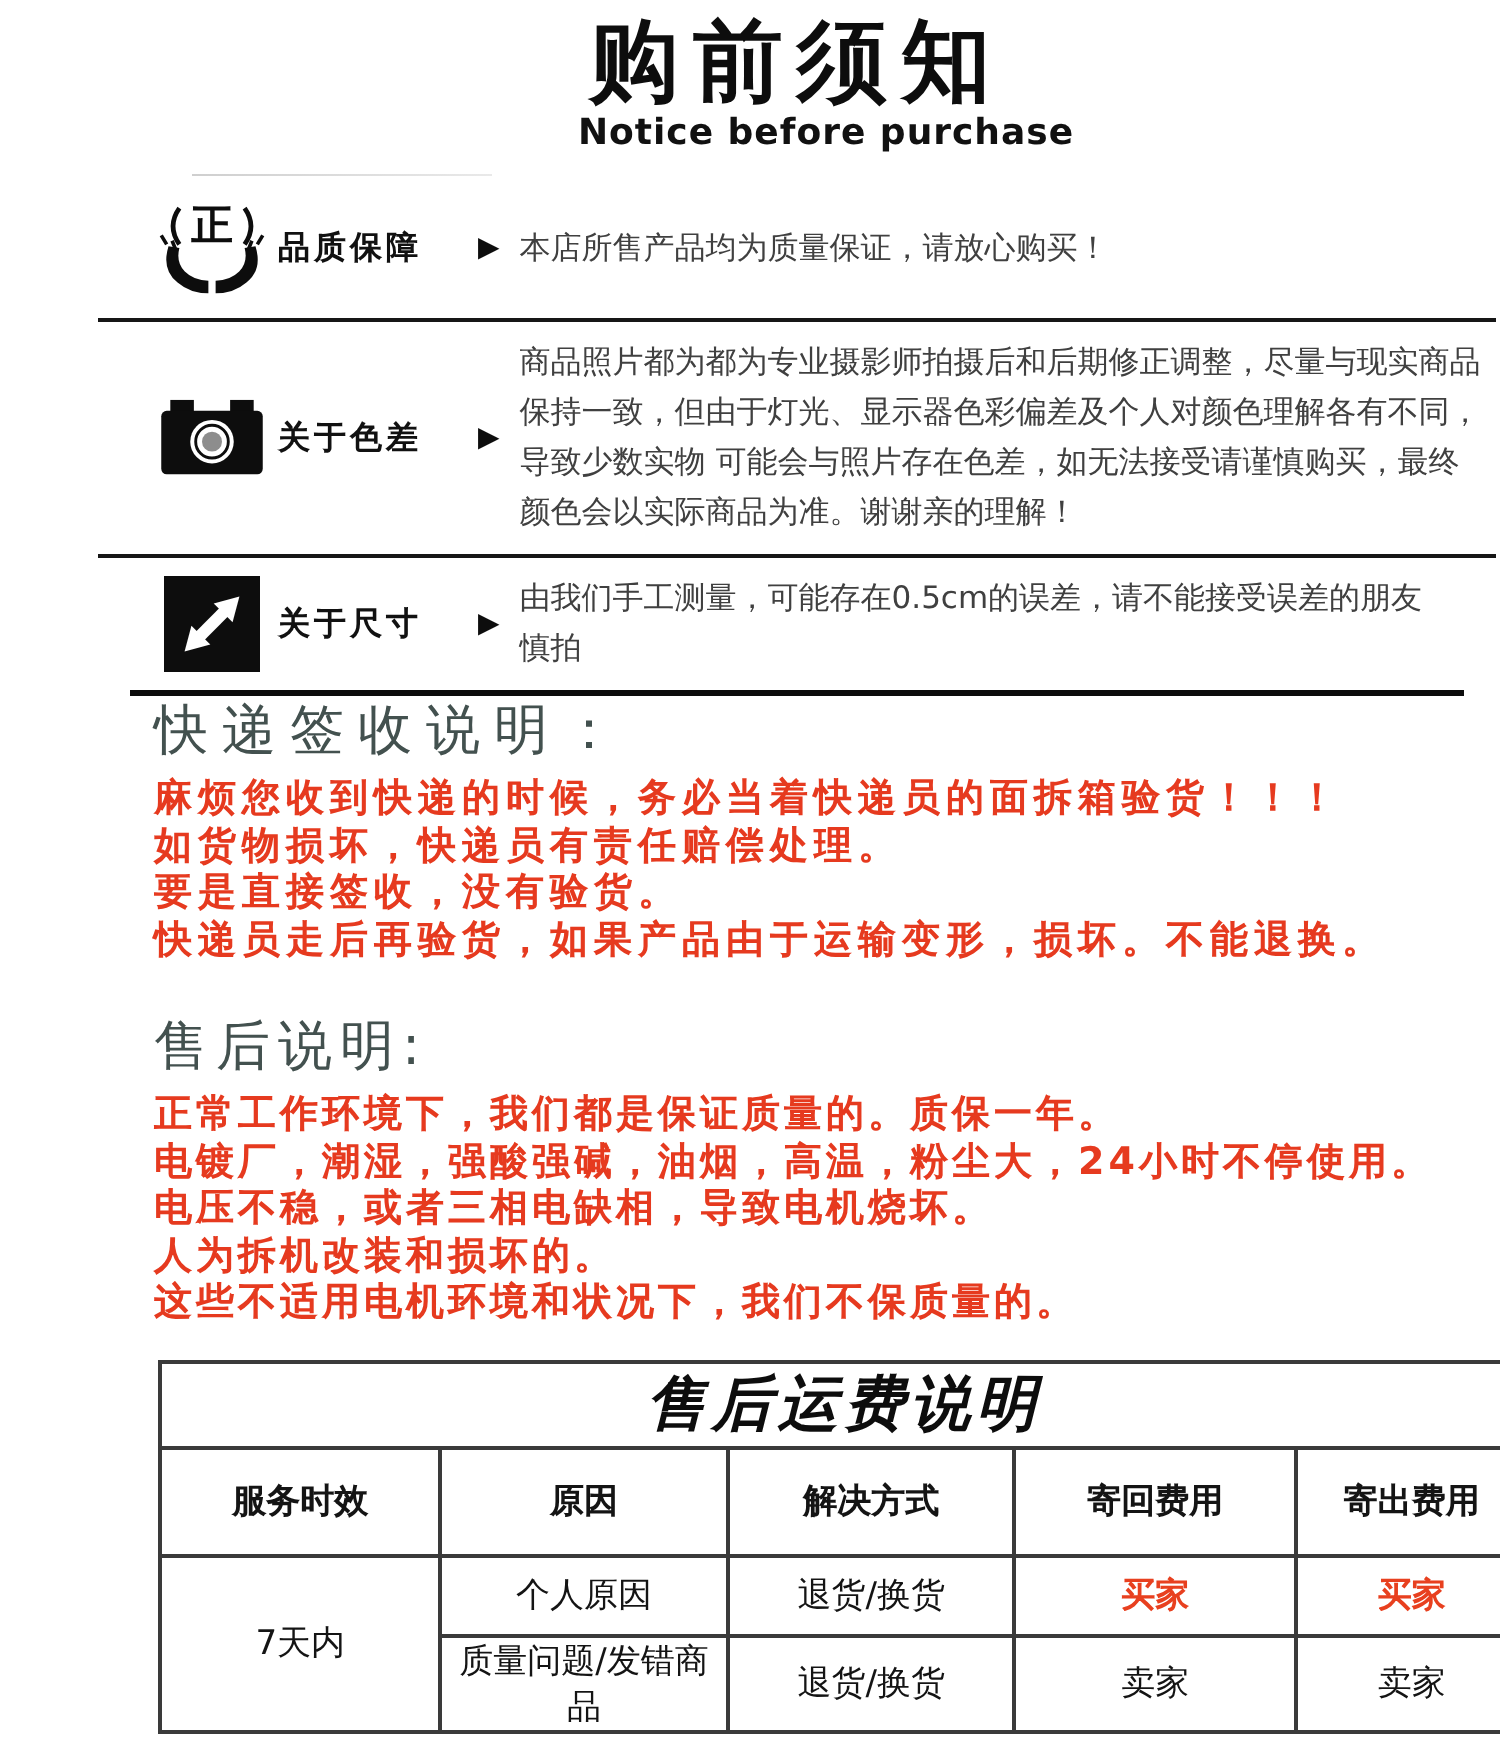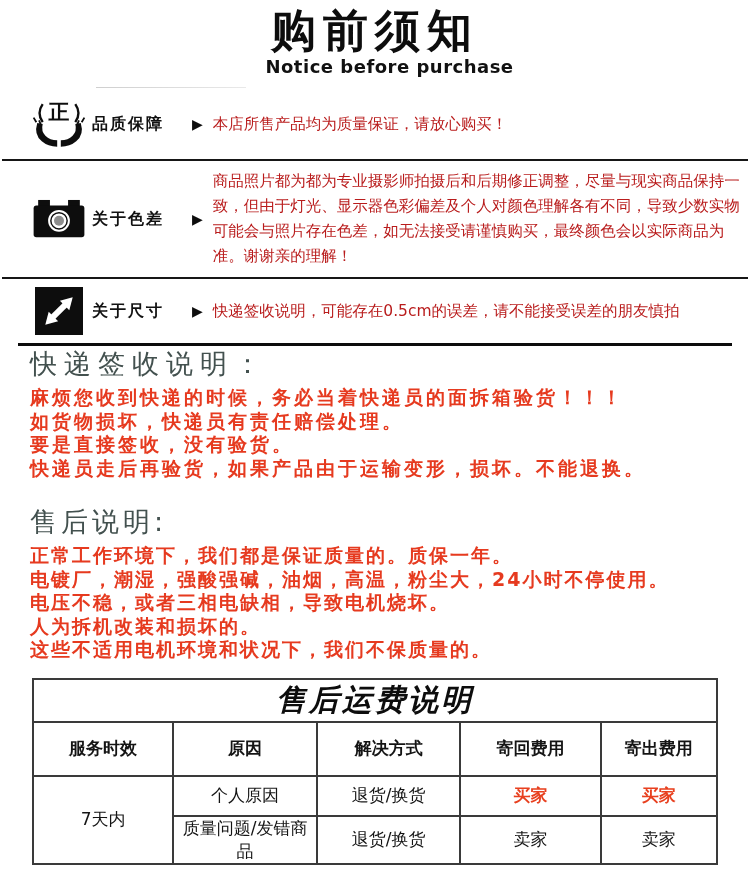--- a/index.html
+++ b/index.html
@@ -10,21 +10,21 @@
   }
   *{box-sizing:border-box;}
   html,body{margin:0;padding:0;}
   body{
     width:750px;height:879px;
     background:#ffffff;
     font-family:"DejaVu Sans","Liberation Sans",sans-serif;
     color:#1a1a1a;
     overflow:hidden;
   }
-  .page{position:relative;width:750px;height:879px;background:#fff;}
+  .page{position:relative;width:750px;height:879px;background:#fff;padding-left:47px;}
 
   
   .hdr{text-align:center;padding-top:6px;}
   .hdr-title{
     font-size:45px;font-weight:700;letter-spacing:7px;
     line-height:50px;color:#0d0d0d;
   }
   .hdr-sub{
     font-size:18px;font-weight:700;letter-spacing:0.5px;
     color:#111;margin-top:1px;line-height:20px;margin-left:29px;
@@ -43,21 +43,21 @@
     margin:0 2px;
   }
   .nrow.last{border-bottom:3px solid #0c0c0c;margin:0 18px 0 18px;padding-left:8px;}
   .nrow-icon{width:66px;flex:none;display:flex;align-items:center;justify-content:center;}
   .nrow-label{
     width:92px;flex:none;font-size:16px;font-weight:700;
     letter-spacing:2px;color:#111;
   }
   .nrow-bullet{flex:none;font-size:14px;color:#0d0d0d;margin:0 10px 0 8px;}
   .nrow-text{
-    font-size:15.5px;line-height:25px;color:#b91c1c;font-weight:500;
+    font-size:15.5px;line-height:25px;color:#404040;font-weight:500;
     max-width:548px;
   }
   .nrow.r1{min-height:60px;}
   .nrow.r2{min-height:77px;}
   .nrow.r3{min-height:52px;}
 
   
   .sect{margin-left:30px;}
   .sect1{}
   .sect2{margin-top:24px;}
@@ -139,21 +139,21 @@
       <span class="nrow-icon">
         <svg width="50" height="48" viewBox="0 0 56 56">
           <rect width="56" height="56" fill="#0d0d0d"></rect>
           <line x1="19" y1="37" x2="37" y2="19" stroke="#ffffff" stroke-width="7"></line>
           <polygon points="44,12 29,16 40,27" fill="#ffffff"></polygon>
           <polygon points="12,44 16,29 27,40" fill="#ffffff"></polygon>
         </svg>
       </span>
       <span class="nrow-label">关于尺寸</span>
       <span class="nrow-bullet">▶</span>
-      <span class="nrow-text">快递签收说明，可能存在0.5cm的误差，请不能接受误差的朋友慎拍</span>
+      <span class="nrow-text">由我们手工测量，可能存在0.5cm的误差，请不能接受误差的朋友慎拍</span>
     </div>
   </div>
 
   <div class="sect sect1">
     <div class="sect-heading">快递签收说明：</div>
     <div class="sect-line">麻烦您收到快递的时候，务必当着快递员的面拆箱验货！！！</div>
     <div class="sect-line">如货物损坏，快递员有责任赔偿处理。</div>
     <div class="sect-line">要是直接签收，没有验货。</div>
     <div class="sect-line">快递员走后再验货，如果产品由于运输变形，损坏。不能退换。</div>
   </div>

